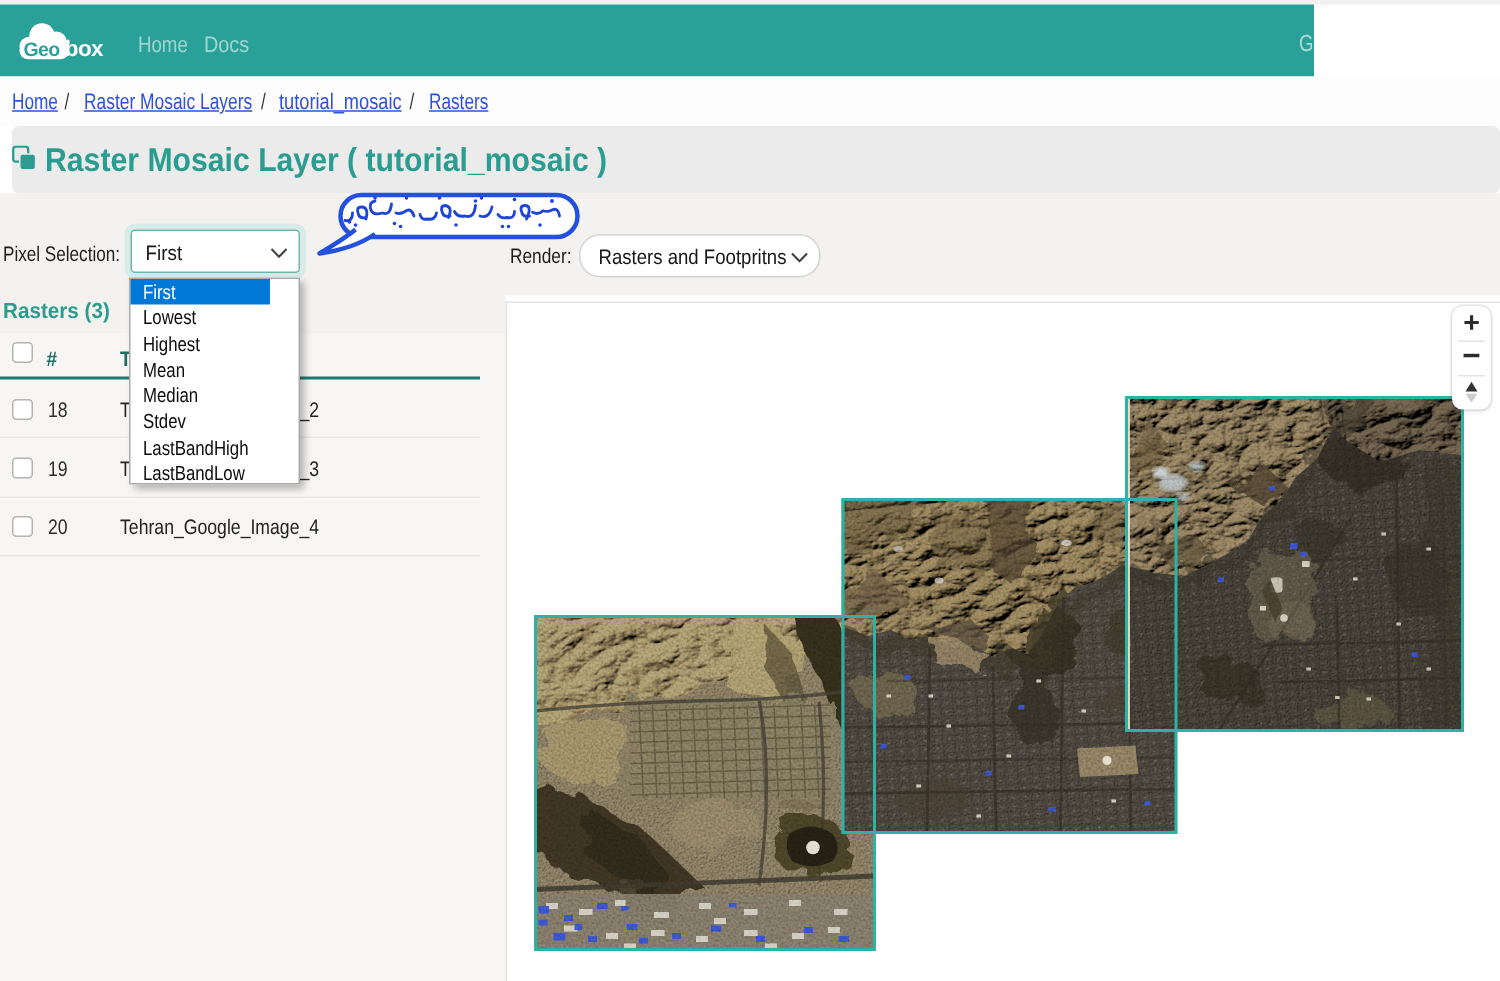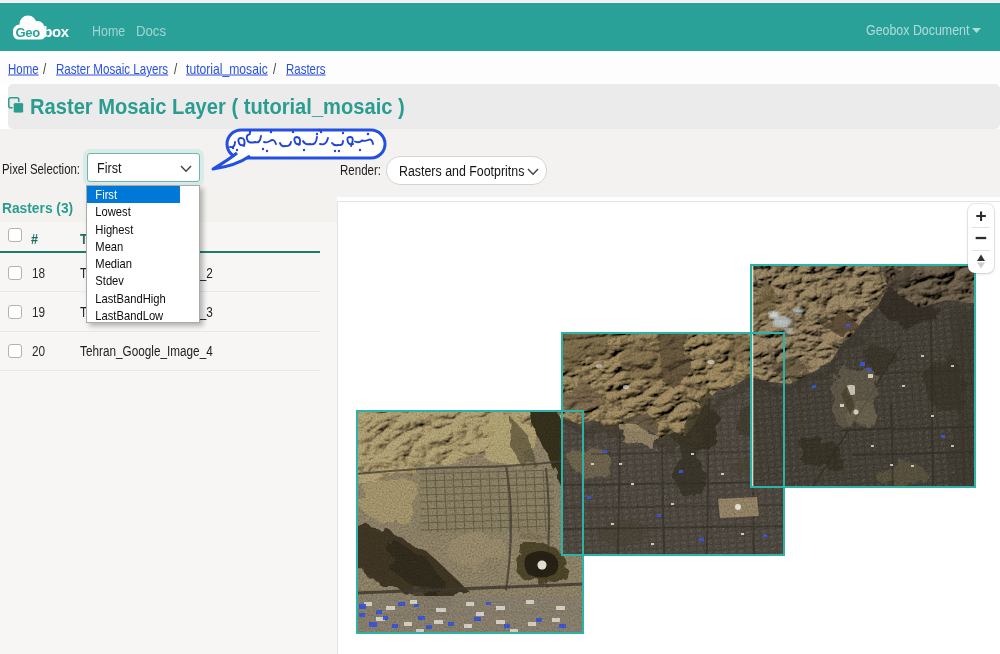--- a/index.html
+++ b/index.html
@@ -2,21 +2,21 @@
 <html><head>
 <meta charset="utf-8">
 <style>
 * { margin:0; padding:0; box-sizing:border-box; }
 html,body { width:1000px; height:654px; overflow:hidden; background:#fff;
   font-family:"Liberation Sans", sans-serif; }
 .abs { position:absolute; }
 .tx { position:absolute; transform-origin:0 50%; white-space:nowrap; }
 #stage { position:relative; width:1000px; height:654px; }
 #topstrip { left:0; top:0; width:1000px; height:3px; background:#f1f1f1; }
-#nav { left:0; top:3px; width:1000px; height:48px; background:#2aa198; }
+#nav { left:0; top:3px; width:876px; height:48px; background:#2aa198; }
 #crumb { left:0; top:51px; width:1000px; height:33px; background:#fdfdfd; }
 #crumb a { color:#2b51e0; text-decoration:underline; }
 #hband { left:8px; top:84px; width:992px; height:45px; background:#ebebeb; border-radius:5px; }
 #addbtn { left:888px; top:96px; width:108px; height:29px; background:#f9a826; border-radius:4px; }
 #gband { left:0; top:129px; width:1000px; height:68px; background:#f3f2f0; }
 #lpanel { left:0; top:197px; width:337px; height:457px; background:#f7f6f4; }
 #lpanel2 { left:0; top:196px; width:337px; height:26px; background:#f3f2ef; }
 #sel1 { position:absolute; left:87px; top:153px; width:113px; height:29px; border:1px solid #71b5ab;
   box-shadow:0 0 0 4px #d9ebe8; border-radius:3px; background:#fff; }
 #sel2 { position:absolute; left:386px; top:156px; width:161px; height:29px; border:1px solid #d4d4d4;

